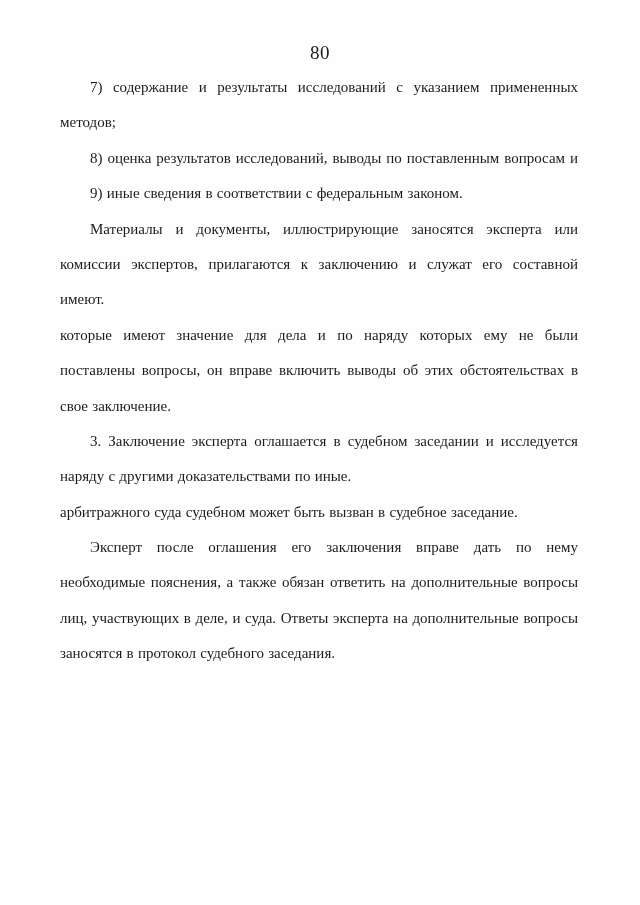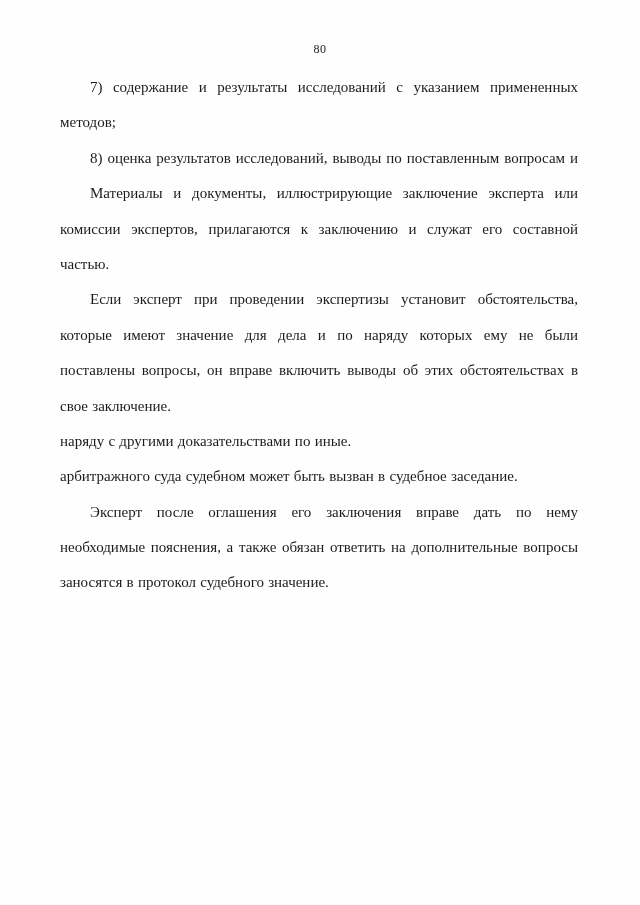--- a/index.html
+++ b/index.html
@@ -15,21 +15,21 @@
     color: #1b1b1b;
     font-family: "Liberation Serif", "DejaVu Serif", serif;
     overflow: hidden;
   }
   .page-number {
     position: absolute;
     top: 42px;
     left: 0;
     width: 100%;
     text-align: center;
-    font-size: 12px;
+    font-size: 19px;
     letter-spacing: 0.5px;
   }
   .doc-body {
     position: absolute;
     left: 60px;
     top: 70px;
     width: 518px;
   }
   .ln {
     height: 35.4px;
@@ -55,26 +55,28 @@
 </head>
 <body>
 
 <div class="page">
   <div class="page-number">80</div>
 
   <div class="doc-body">
     <div class="ln ind">7) содержание и результаты исследований с указанием примененных</div>
     <div class="ln left">методов;</div>
     <div class="ln ind">8) оценка результатов исследований, выводы по поставленным вопросам и</div>
-    <div class="ln ind">Материалы и документы, иллюстрирующие заключение эксперта или</div>
+    <div class="ln ind left">9) иные сведения в соответствии с федеральным законом.</div>
+    <div class="ln ind">Материалы и документы, иллюстрирующие заносятся эксперта или</div>
     <div class="ln">комиссии экспертов, прилагаются к заключению и служат его составной</div>
-    <div class="ln left">частью.</div>
-    <div class="ln ind">Если эксперт при проведении экспертизы установит обстоятельства,</div>
+    <div class="ln left">имеют.</div>
     <div class="ln">которые имеют значение для дела и по наряду которых ему не были</div>
     <div class="ln">поставлены вопросы, он вправе включить выводы об этих обстоятельствах в</div>
     <div class="ln left">свое заключение.</div>
+    <div class="ln ind">3. Заключение эксперта оглашается в судебном заседании и исследуется</div>
     <div class="ln left">наряду с другими доказательствами по иные.</div>
     <div class="ln left">арбитражного суда судебном может быть вызван в судебное заседание.</div>
     <div class="ln ind">Эксперт после оглашения его заключения вправе дать по нему</div>
     <div class="ln">необходимые пояснения, а также обязан ответить на дополнительные вопросы</div>
-    <div class="ln left">заносятся в протокол судебного значение.</div>
+    <div class="ln">лиц, участвующих в деле, и суда. Ответы эксперта на дополнительные вопросы</div>
+    <div class="ln left">заносятся в протокол судебного заседания.</div>
   </div>
 </div>
 
 </body></html>

